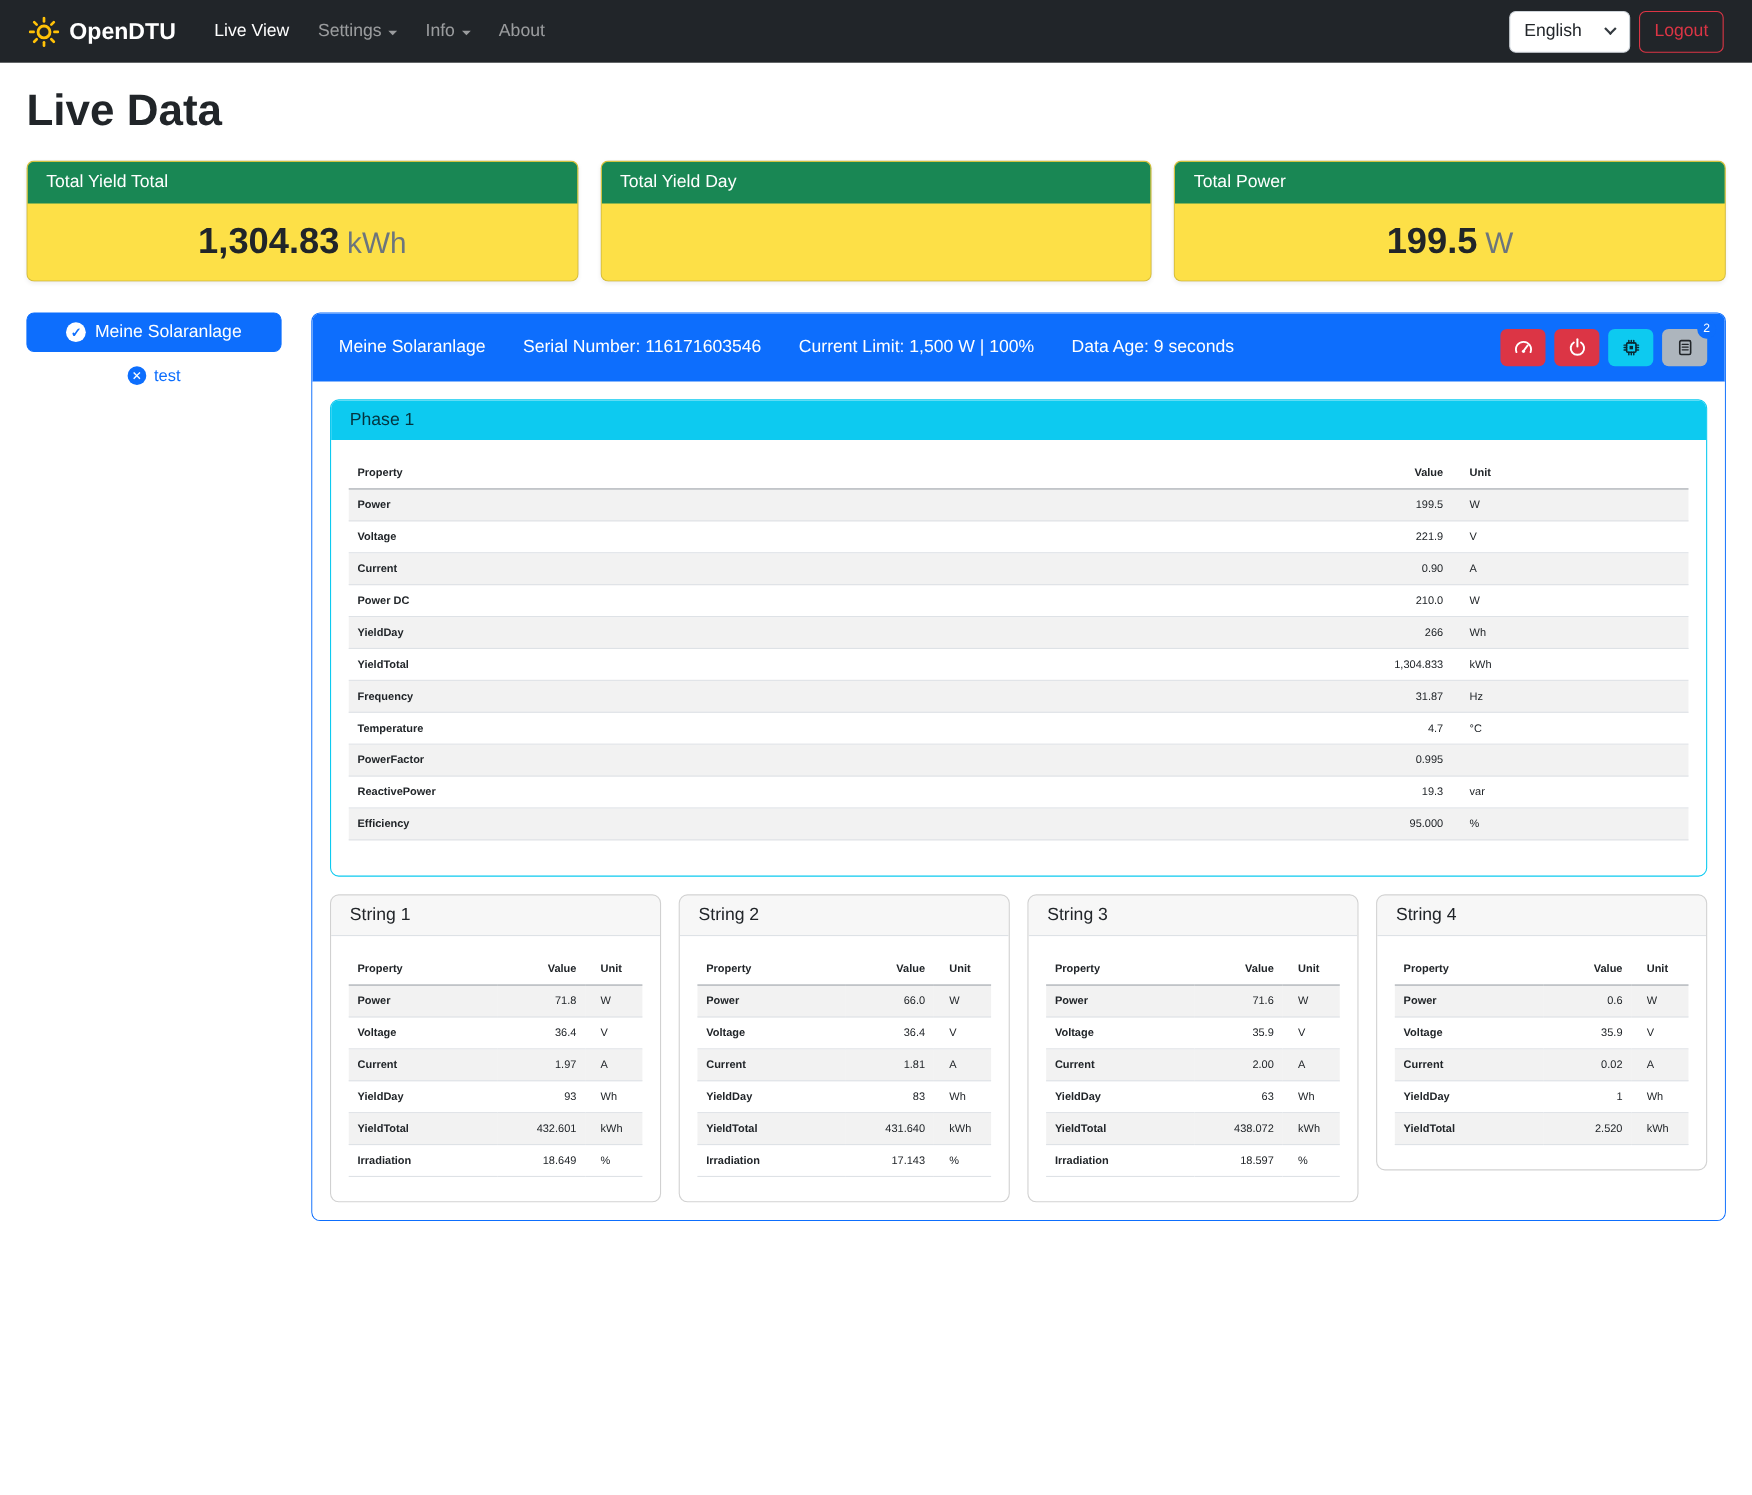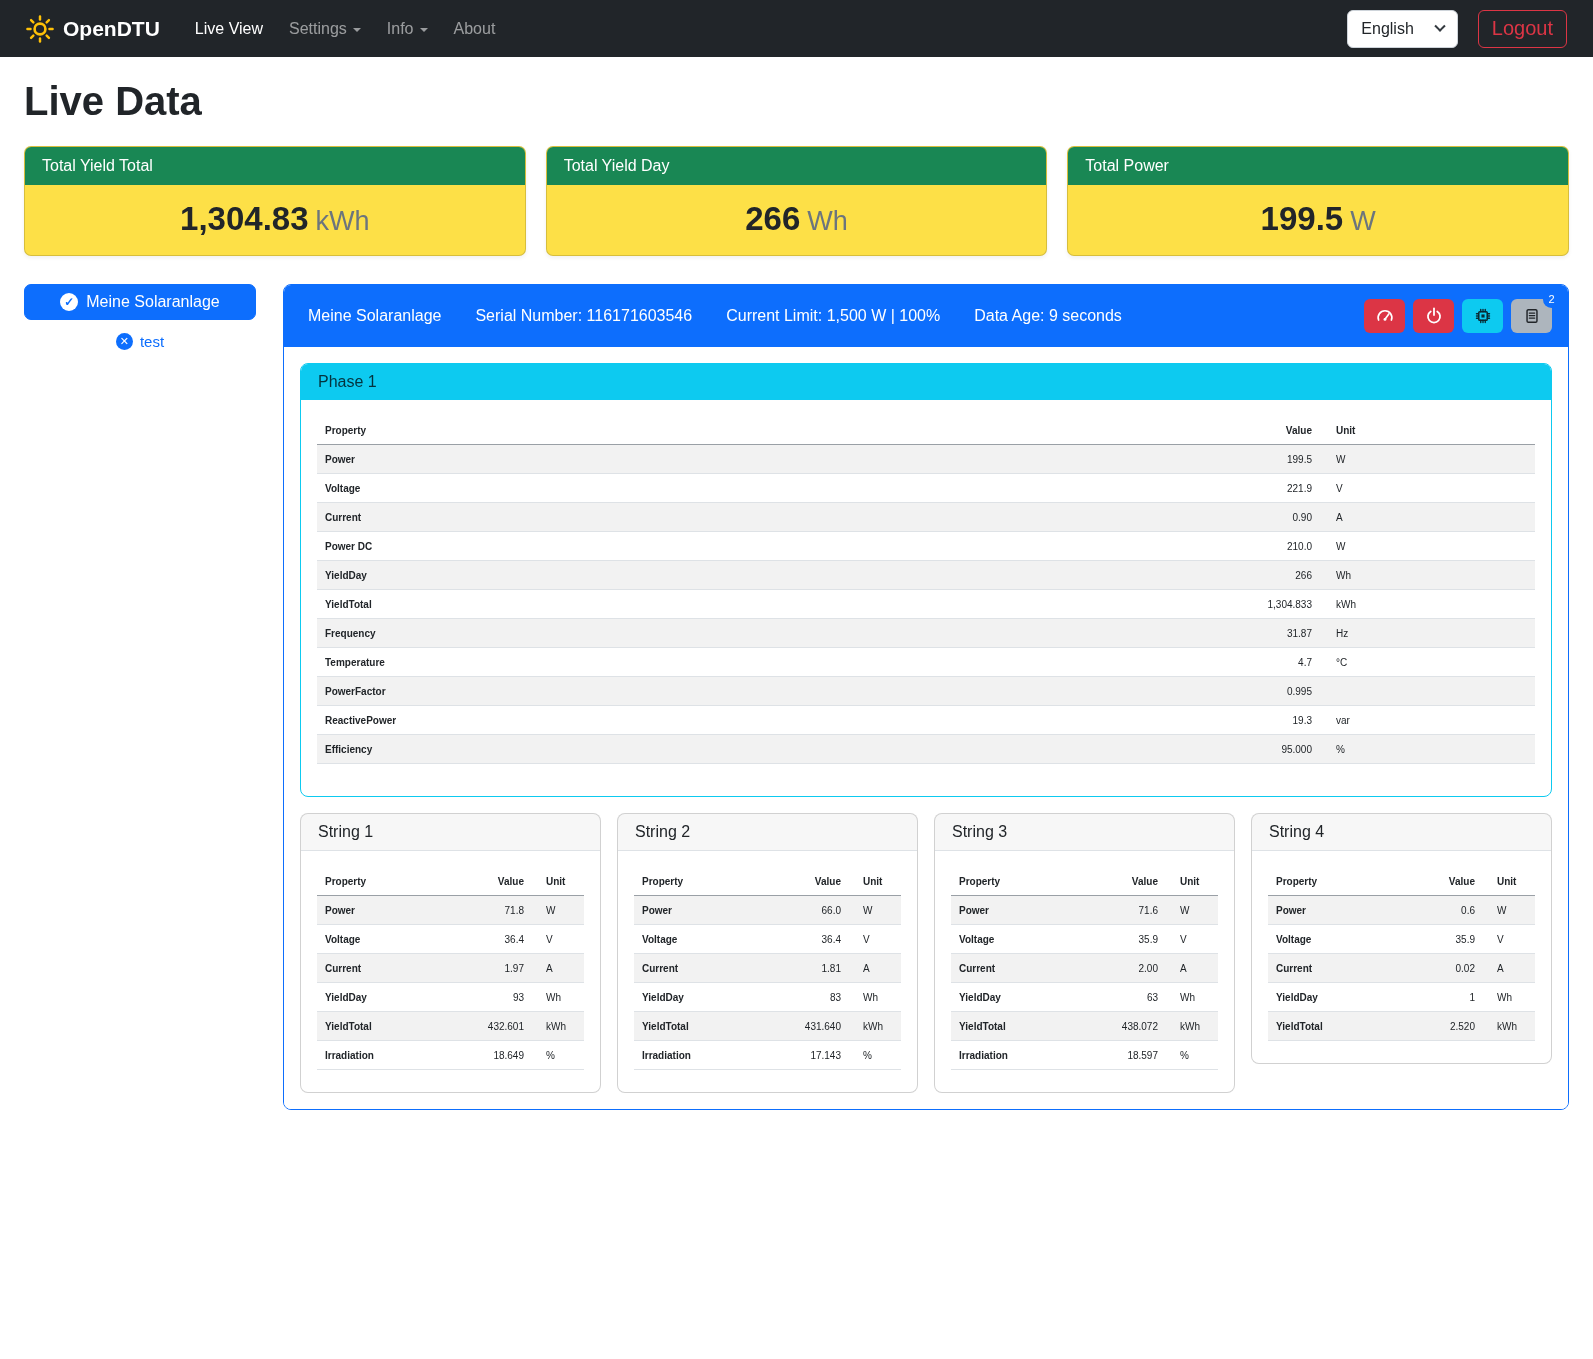--- a/index.html
+++ b/index.html
@@ -22,33 +22,33 @@
   .nav-link {
     color:rgba(255,255,255,.55); padding:8px 13px; cursor:pointer;
     display:flex; align-items:center; gap:6px; text-decoration:none; font-size:16px;
   }
   .nav-link.active { color:#fff; }
   .caret-down {
     width:0; height:0; display:inline-block;
     border-left:4px solid transparent; border-right:4px solid transparent;
     border-top:4px solid currentColor; margin-top:3px;
   }
-  .nav-right { margin-left:auto; display:flex; align-items:flex-start; gap:20px;border-radius:13px; }
+  .nav-right { margin-left:auto; display:flex; align-items:flex-start; gap:8px;border-radius:13px; }
   .lang-select {
     background:#fff; border:1px solid #ced4da; border-radius:6px;
     height:38px; padding:0 13px; display:flex; align-items:center; gap:22px;
     color:#212529; cursor:pointer;
   }
   .select-caret {
     width:8px; height:8px; border-right:2px solid #343a40; border-bottom:2px solid #343a40;
     transform:rotate(45deg) translate(-2px,-2px);
   }
   .logout-btn {
     background:transparent; border:1px solid #dc3545; color:#dc3545;
-    border-radius:6px; height:38px; padding:0 13px; font-size:20px;
+    border-radius:6px; height:38px; padding:0 13px; font-size:16px;
     font-family:inherit; cursor:pointer;
   }
 
   
   .container { padding:14px 24px 24px; }
   .page-title { font-size:40px; font-weight:bold; margin:8px 0 22px; }
 
   .summary-grid { display:grid; grid-template-columns:repeat(3,1fr); gap:20px; margin-bottom:28px; }
   .summary-card {
     border:1px solid rgba(0,0,0,.15); border-radius:7px; overflow:hidden;
@@ -182,23 +182,20 @@
 
   <div class="summary-grid">
     <div class="summary-card">
       <div class="summary-card-head">Total Yield Total</div>
       <div class="summary-card-body">
         <span class="summary-value">1,304.83</span><span class="summary-unit">kWh</span>
       </div>
     </div>
     <div class="summary-card">
       <div class="summary-card-head">Total Yield Day</div>
-      <div class="summary-card-body">
-        <span class="summary-value">266</span><span class="summary-unit">Wh</span>
-      </div>
     </div>
     <div class="summary-card">
       <div class="summary-card-head">Total Power</div>
       <div class="summary-card-body">
         <span class="summary-value">199.5</span><span class="summary-unit">W</span>
       </div>
     </div>
   </div>
 
   <div class="main">

